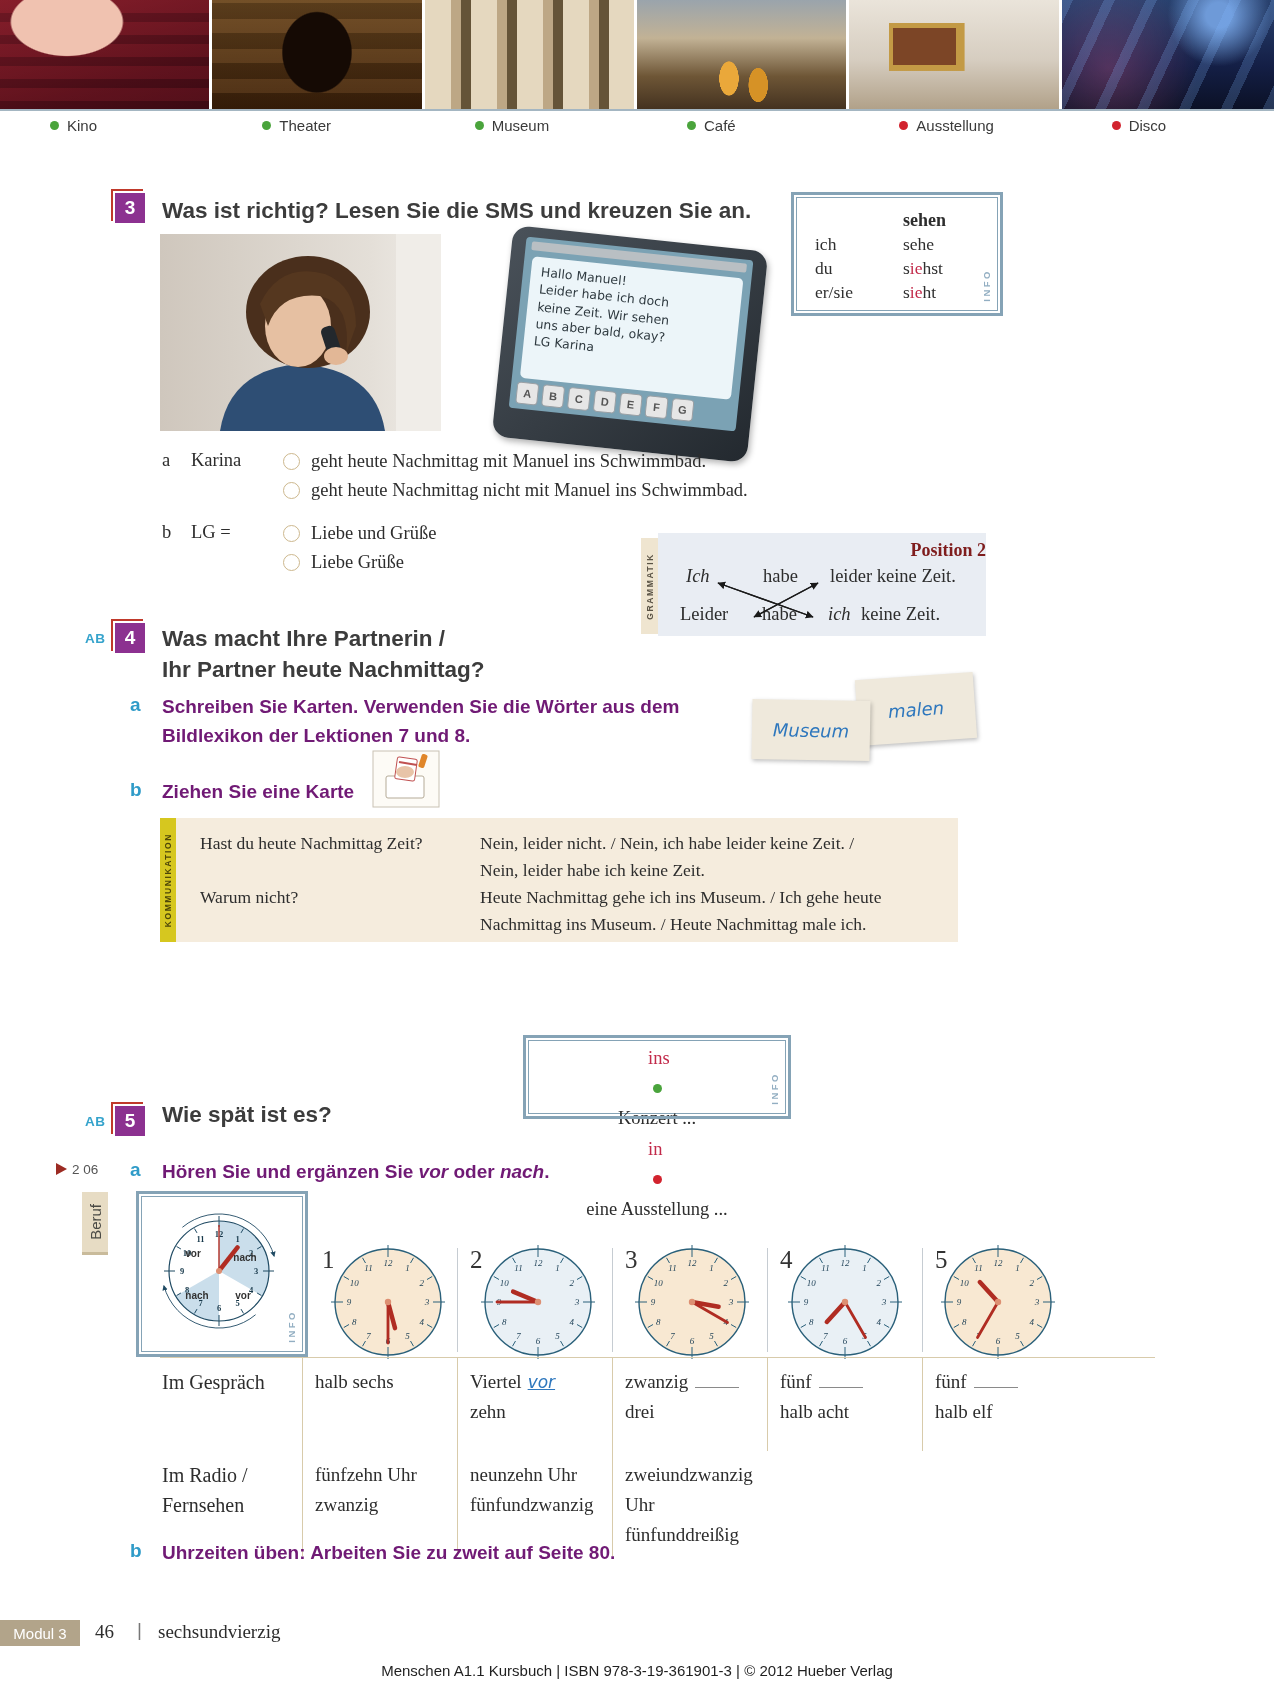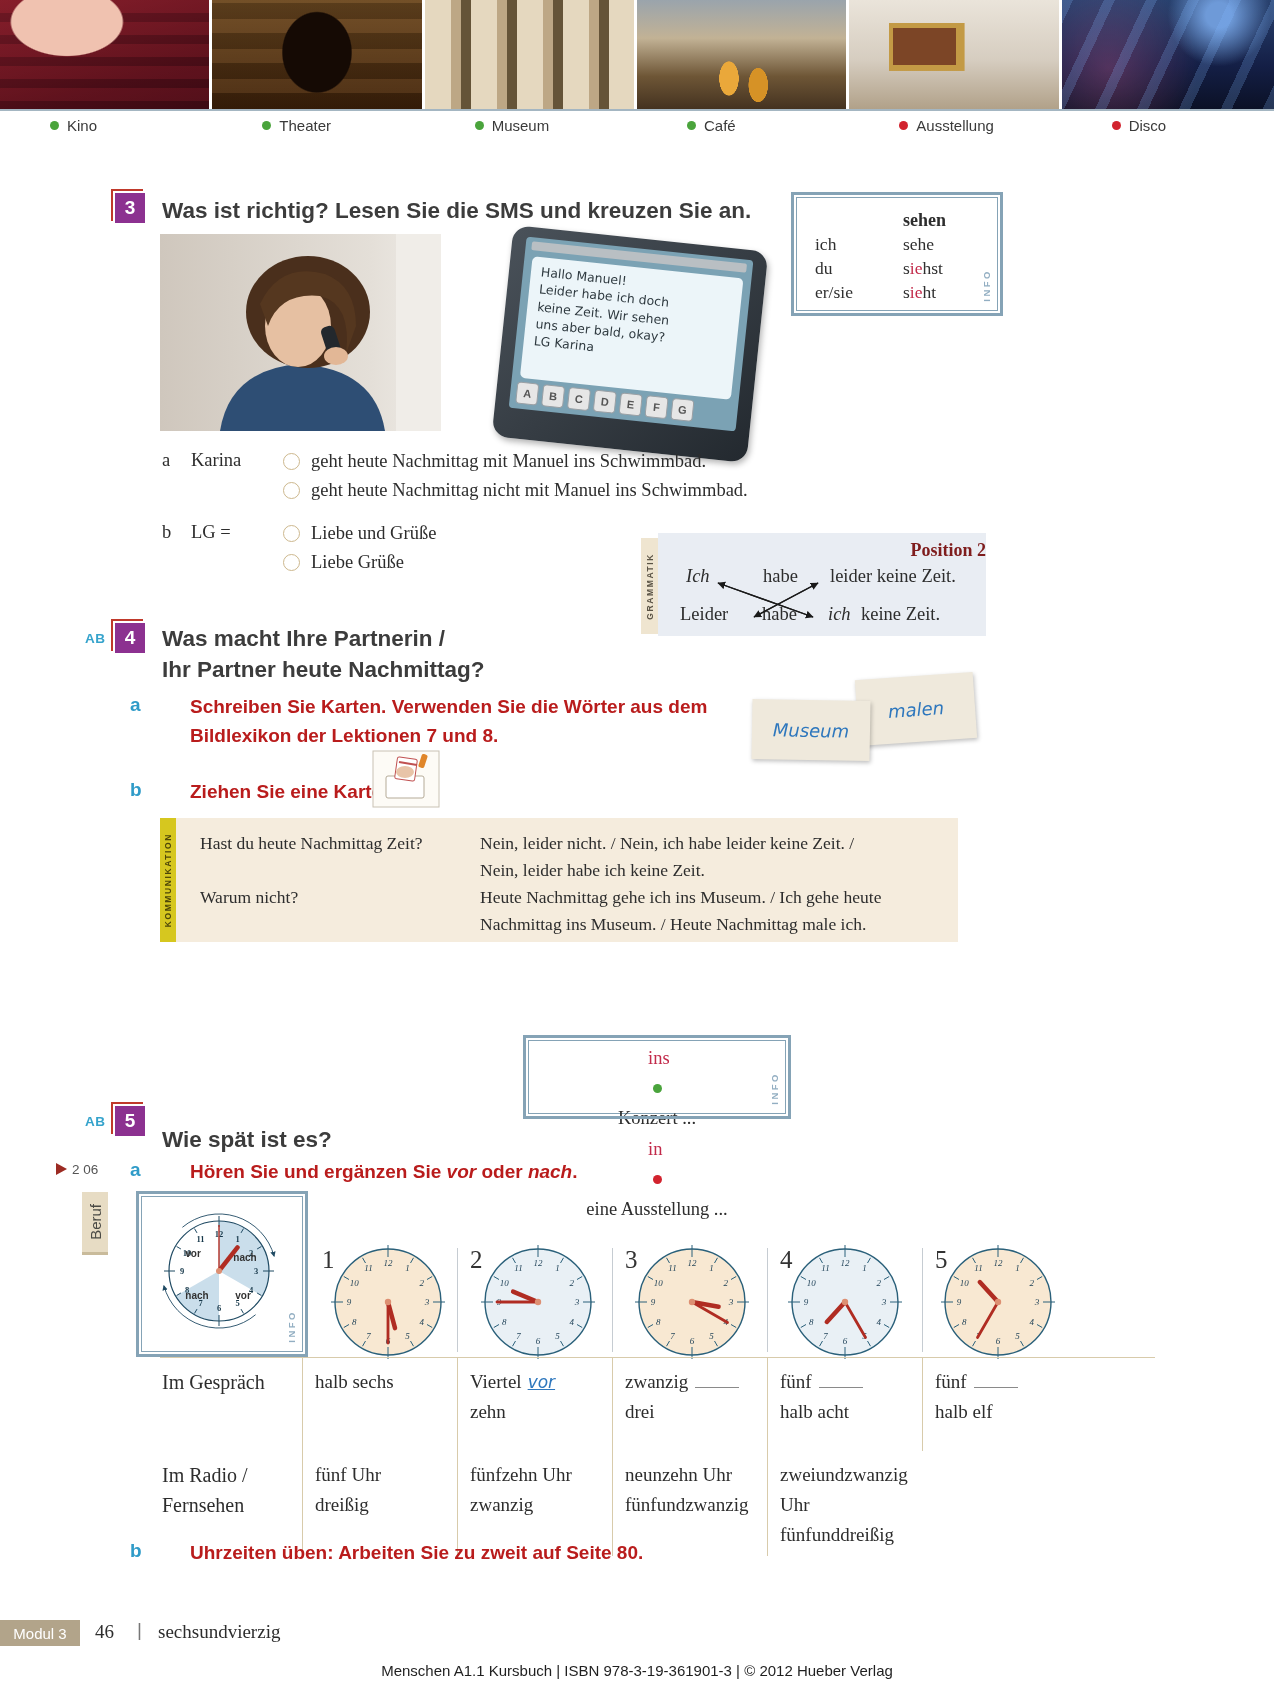--- a/index.html
+++ b/index.html
@@ -17,21 +17,21 @@
   .ph6{background:repeating-linear-gradient(115deg,rgba(130,185,255,.22) 0 10px,rgba(0,0,0,0) 10px 38px),radial-gradient(circle at 74% 14%,#6e9ad8 0 7%,rgba(0,0,0,0) 28%),radial-gradient(circle at 22% 62%,rgba(200,90,140,.35),rgba(0,0,0,0) 50%),linear-gradient(180deg,#29426f,#141f46 60%,#0b1126);}
   .caption{height:29px;border-top:2px solid #a4b6c2;display:flex;align-items:center;padding-left:50px;gap:8px;background:#fff;}
   .dot{width:9px;height:9px;border-radius:50%;flex:none;}
   .cap-label{font-size:15px;color:#3a3a3a;}
   
   .badge{position:absolute;width:30px;height:30px;background:#8c3190;color:#fff;font-weight:bold;font-size:19px;display:flex;align-items:center;justify-content:center;}
   .badge::before{content:'';position:absolute;left:-4px;top:-4px;width:100%;height:100%;border-left:2px solid #c0392b;border-top:2px solid #c0392b;}
   .ex-title{position:absolute;font-size:22.5px;font-weight:bold;color:#3c3c3c;line-height:30px;}
   .ab{position:absolute;color:#35a3cc;font-weight:bold;font-size:13.5px;letter-spacing:.5px;}
   .item-letter{position:absolute;color:#2f9bc8;font-weight:bold;font-size:19px;}
-  .item-text{position:absolute;font-size:19px;font-weight:bold;color:#b91c1c;line-height:28px;margin-left:28px;}
+  .item-text{position:absolute;font-size:19px;font-weight:bold;color:#701a75;line-height:28px;}
   .item-text em{font-style:italic;}
   
   .infobox{position:absolute;background:#fff;border:1px solid #85a3b6;outline:3px solid #85a3b6;outline-offset:2px;}
   .info-vert{position:absolute;right:5px;bottom:8px;writing-mode:vertical-rl;transform:rotate(180deg);font-size:9.5px;letter-spacing:2.5px;color:#92aec2;font-weight:bold;}
   
   .sehen-title{margin:10px 0 0 106px;font-family:"Liberation Serif",serif;font-weight:bold;font-size:18px;color:#2d2d2d;line-height:24px;}
   .sehen-row{display:flex;font-family:"Liberation Serif",serif;font-size:17.5px;color:#2f2f2f;line-height:24px;}
   .sehen-pron{width:88px;margin-left:18px;}
   .red{color:#c22a4a;}
   
@@ -322,21 +322,21 @@
           <span class="in-word">in</span>
           <span class="in-dot" style="background: rgb(210, 35, 46);"></span>
           <span>eine Ausstellung ...</span>
         </div>
       </div>
     <div class="info-vert">INFO</div>
   </div>
 
   <div class="ab" style="left:85px;top:1114px;">AB</div>
   <div class="badge" style="left:115px;top:1106px;">5</div>
-  <div class="ex-title" style="left:162px;top:1125px;">Wie spät ist es?</div>
+  <div class="ex-title" style="left:162px;top:1100px;">Wie spät ist es?</div>
 
   <div class="audio-tri" style="left:56px;top:1163px;"></div>
   <div class="audio-label" style="left:72px;top:1162px;">2 06</div>
   <div class="item-letter" style="left:130px;top:1159px;">a</div>
   <div class="item-text" style="left:162px;top:1158px;" id="ex5a-text"><span>Hören Sie und ergänzen Sie </span><em>vor</em><span> oder </span><em>nach</em><span>.</span></div>
 
   <div class="beruf">
     <span>Beruf</span>
   </div>
 
@@ -568,24 +568,20 @@
       </div>
       <div class="tt-cell r1">
         <div>fünf<span class="gap"></span></div>
         <div>halb elf</div>
       </div>
       <div class="tt-cell c0">
         <div>Im Radio /</div>
         <div>Fernsehen</div>
       </div>
       <div class="tt-cell">
-        <div>fünf Uhr</div>
-        <div>dreißig</div>
-      </div>
-      <div class="tt-cell">
         <div>fünfzehn Uhr</div>
         <div>zwanzig</div>
       </div>
       <div class="tt-cell">
         <div>neunzehn Uhr</div>
         <div>fünfundzwanzig</div>
       </div>
       <div class="tt-cell">
         <div>zweiundzwanzig</div>
         <div>Uhr fünfunddreißig</div>

